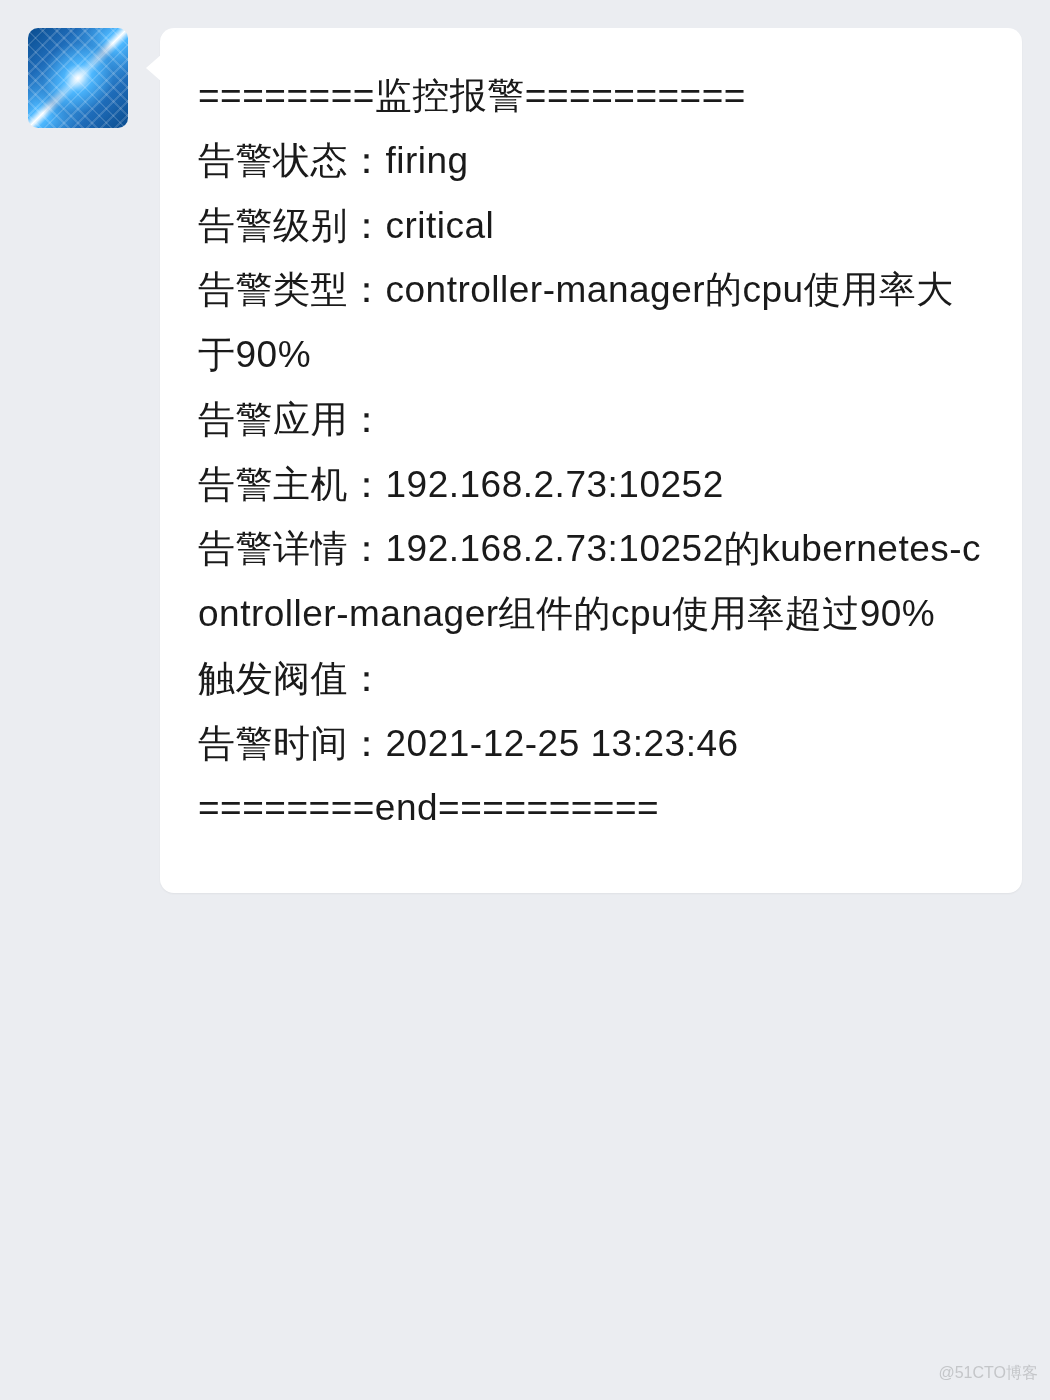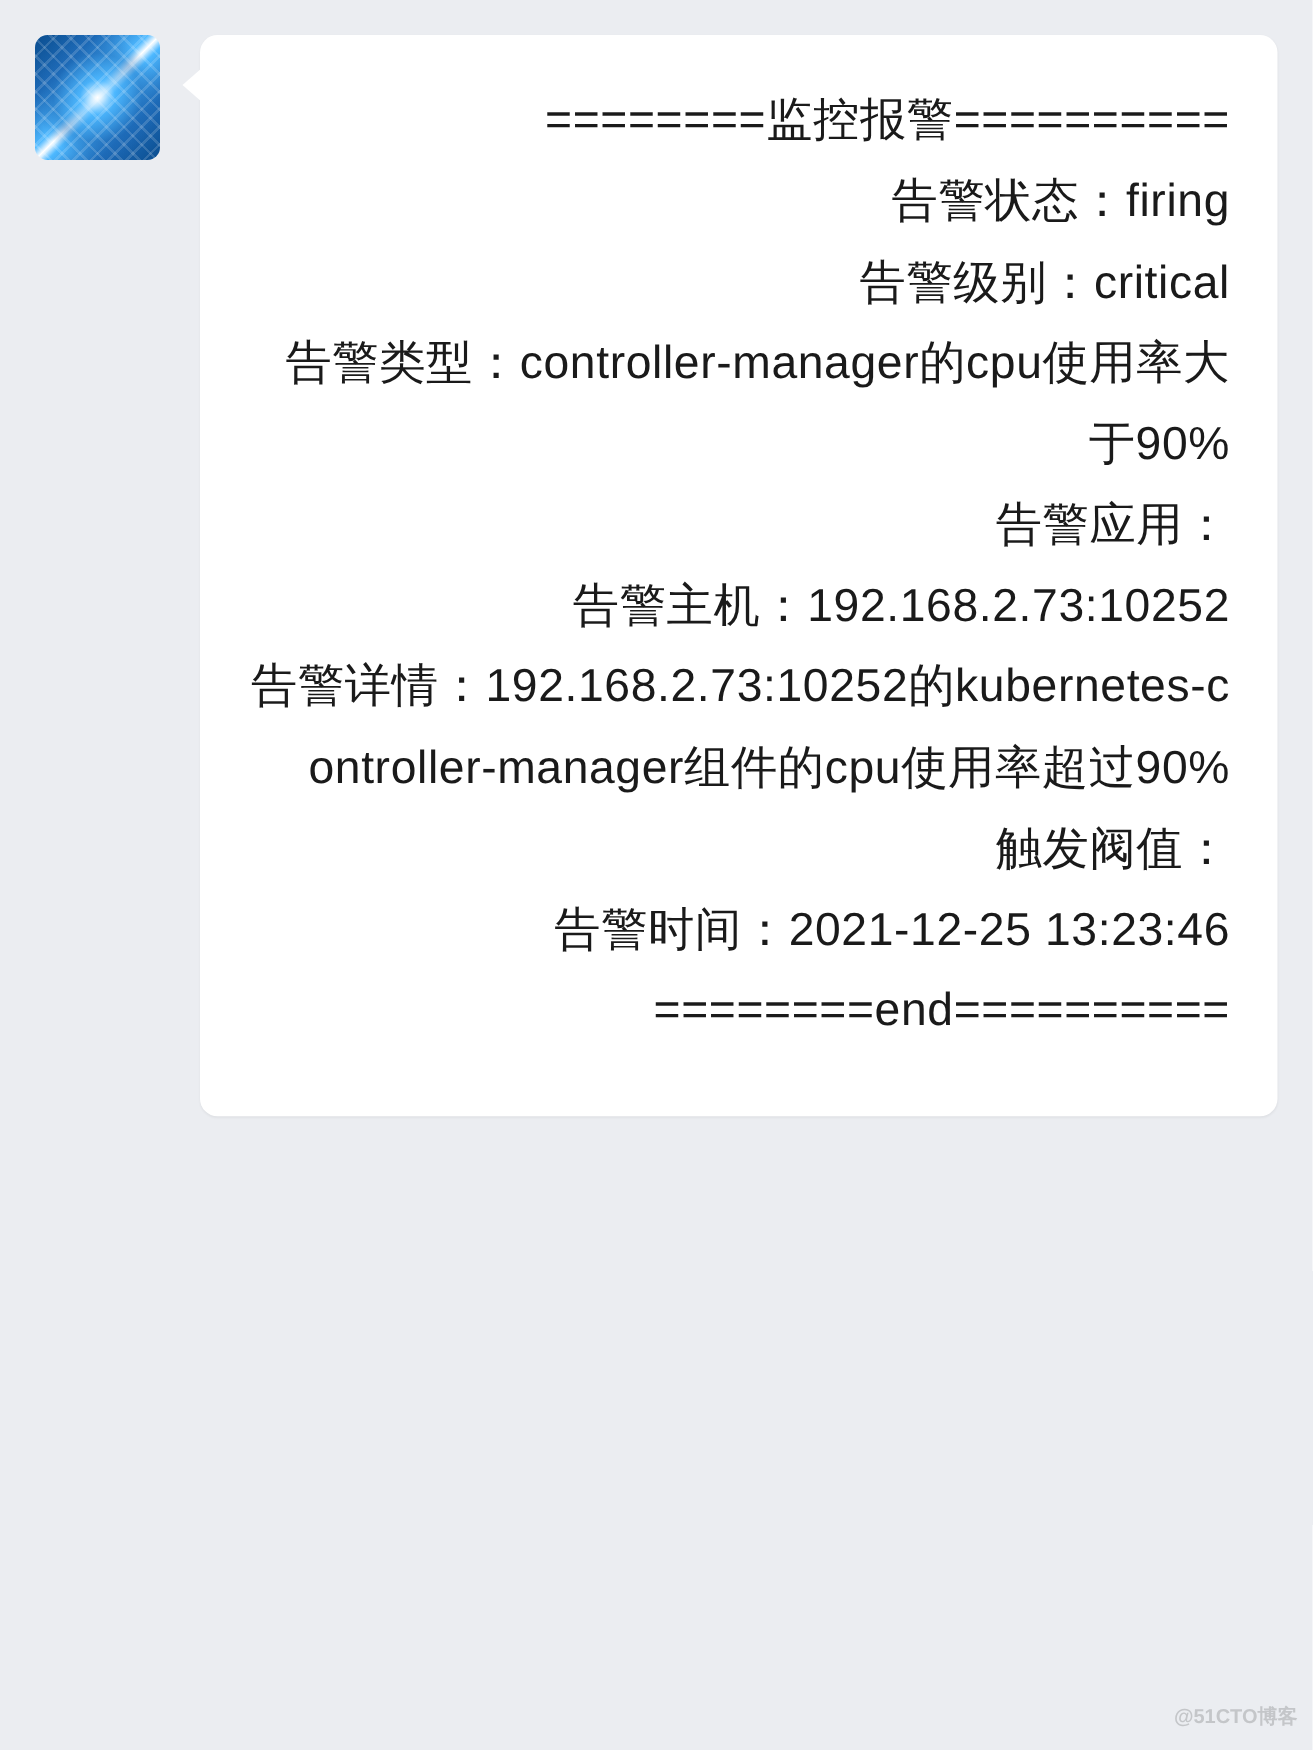--- a/index.html
+++ b/index.html
@@ -1,19 +1,18 @@
 <!DOCTYPE html>
 <html><head>
   <meta charset="utf-8">
   <style>
     * {
       margin: 0;
       padding: 0;
       box-sizing: border-box;
-      text-align: right;
     }
     
     body {
       width: 1050px;
       height: 1400px;
       background-color: #ebedf1;
       font-family: -apple-system, "PingFang SC", "Helvetica Neue", Arial, sans-serif;
       position: relative;
       overflow: hidden;
     }
@@ -88,21 +87,21 @@
       white-space: pre-wrap;
       letter-spacing: 0.5px;
     }
     
     .watermark {
       position: absolute;
       bottom: 16px;
       right: 12px;
       font-size: 16px;
       color: #c4c6c9;
-      font-weight: 700;
+      font-weight: 400;
     }
   </style>
 </head>
 <body>
 
 <div class="chat-container">
   <div class="avatar"></div>
 
   <div class="message-bubble">
     <div class="message-text"><span>========监控报警==========</span>

